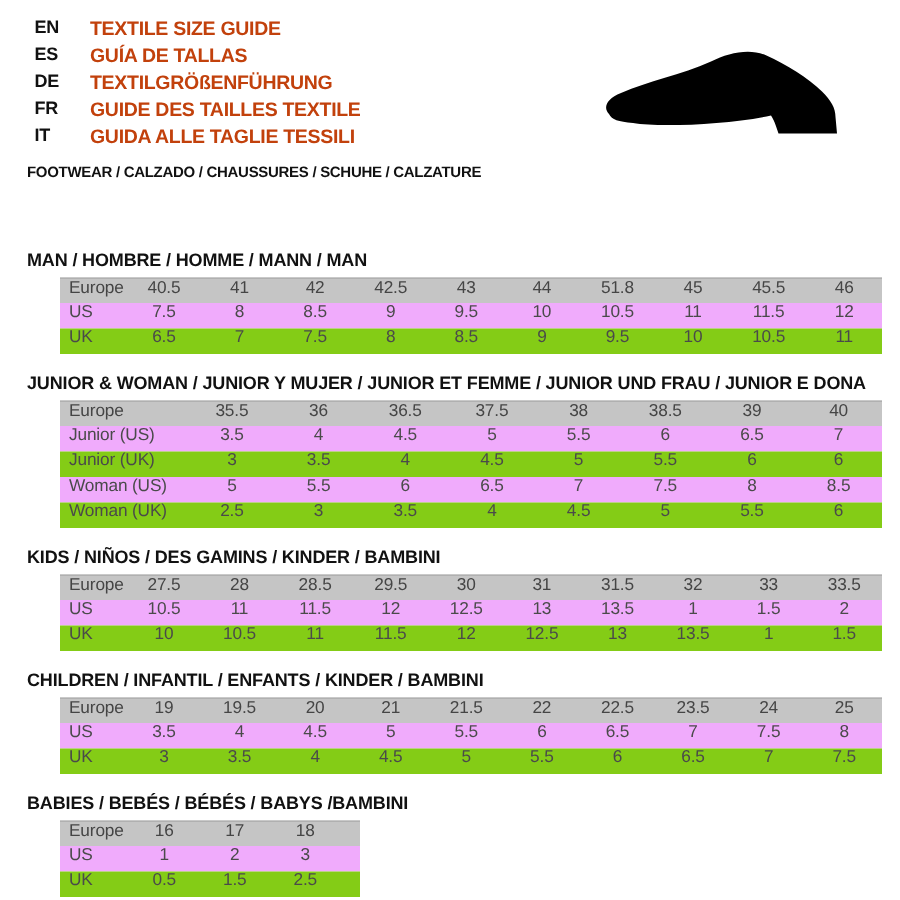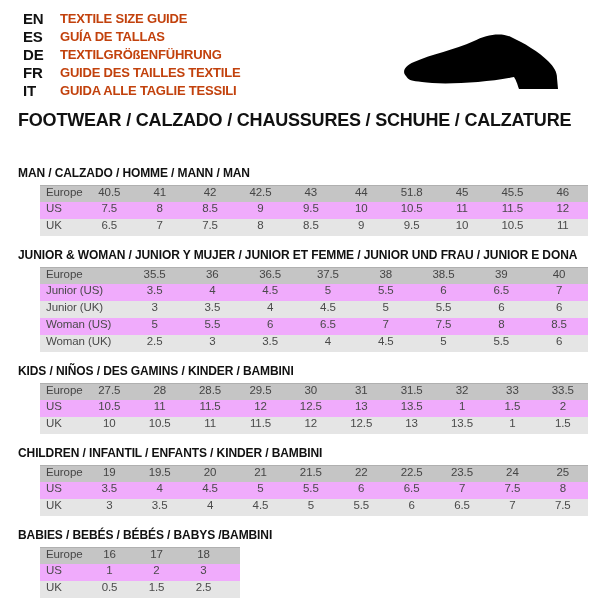--- a/index.html
+++ b/index.html
@@ -8,47 +8,47 @@
     position:relative;
     width:600px; height:600px;
     background:#ffffff;
     font-family:"Liberation Sans", sans-serif;
     overflow:hidden;
   }
   
   .lang-list { position:absolute; top:9px; left:23px; }
   .lang-row { display:flex; height:18px; align-items:center; }
   .lang-code {
-    width:37px; font-size:15px; font-weight:bold; color:#111;
+    width:37px; font-size:12px; font-weight:bold; color:#111;
     letter-spacing:-0.2px;
   }
   .lang-label {
     font-size:13px; font-weight:bold; color:#c2410c; letter-spacing:-0.2px;
   }
   .category-line {
     position:absolute; top:110px; left:18px;
-    font-size:18px; font-weight:bold; color:#111; letter-spacing:-0.2px;
+    font-size:10px; font-weight:bold; color:#111; letter-spacing:-0.2px;
   }
   
   .shoe { position:absolute; top:30px; left:398px; width:178px; height:66px; }
   
   .tables { position:absolute; top:166px; left:15px; width:573px; }
   .section { margin-bottom:0; }
   .section + .section { margin-top:12px; }
   .section-title {
     font-size:12px; font-weight:bold; color:#111;
     letter-spacing:-0.1px; margin:0 0 0 3px; height:14px; line-height:14px;
   }
   .tbl { margin-top:5px; }
   .row {
     display:flex; height:17px; align-items:flex-start;
     font-size:11.5px; color:#4a4a4a; letter-spacing:-0.1px;margin-left:25px;
   }
   .row.r-head { background:#c5c5c5; border-top:1px solid #b0b0b0; color:#454545; }
-  .row.r-alt  { background:#e5e5e5; }
+  .row.r-alt  { background:#84cc16; }
   .row.r-plain{ background:#f0abfc; }
   .lbl { padding-left:6px; text-align:left; }
   .val { text-align:center; }
   .tbl-10 { width:573px; } .tbl-10 .lbl { width:45px; } .tbl-10 .val { width:51.6px; }
   .tbl-8  { width:573px; } .tbl-8  .lbl { width:86px; } .tbl-8  .val { width:58px;   }
   .tbl-3  { width:225px; } .tbl-3  .lbl { width:46px; } .tbl-3  .val { width:47px;   }
 </style>
 </head>
 <body>
 
@@ -90,21 +90,21 @@
       L160,59
       L121,59
       C119,53 118,50 116,47
       C88,53 42,55 24,52
       C14,51 10,50 8,46
       Z"></path>
   </svg>
 
   <div class="tables">
       <div class="section">
-        <div class="section-title">MAN / CALZADO / HOMME / MANN / MAN</div>
+        <div class="section-title">MAN / HOMBRE / HOMME / MANN / MAN</div>
         <div class="tbl tbl-10">
           <div class="row r-head">
             <span class="lbl">Europe</span>
             <span class="val">40.5</span>
             <span class="val">41</span>
             <span class="val">42</span>
             <span class="val">42.5</span>
             <span class="val">43</span>
             <span class="val">44</span>
             <span class="val">51.8</span>

